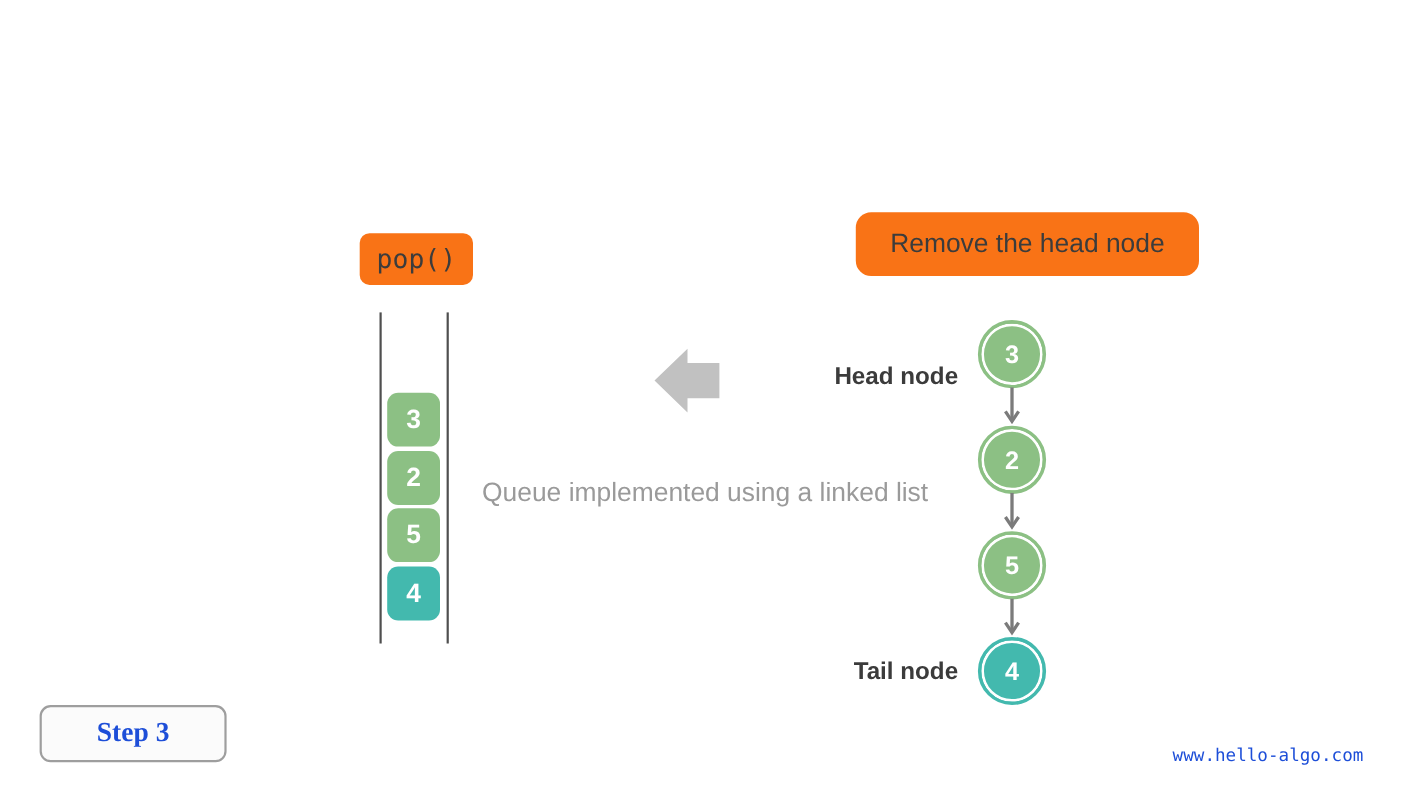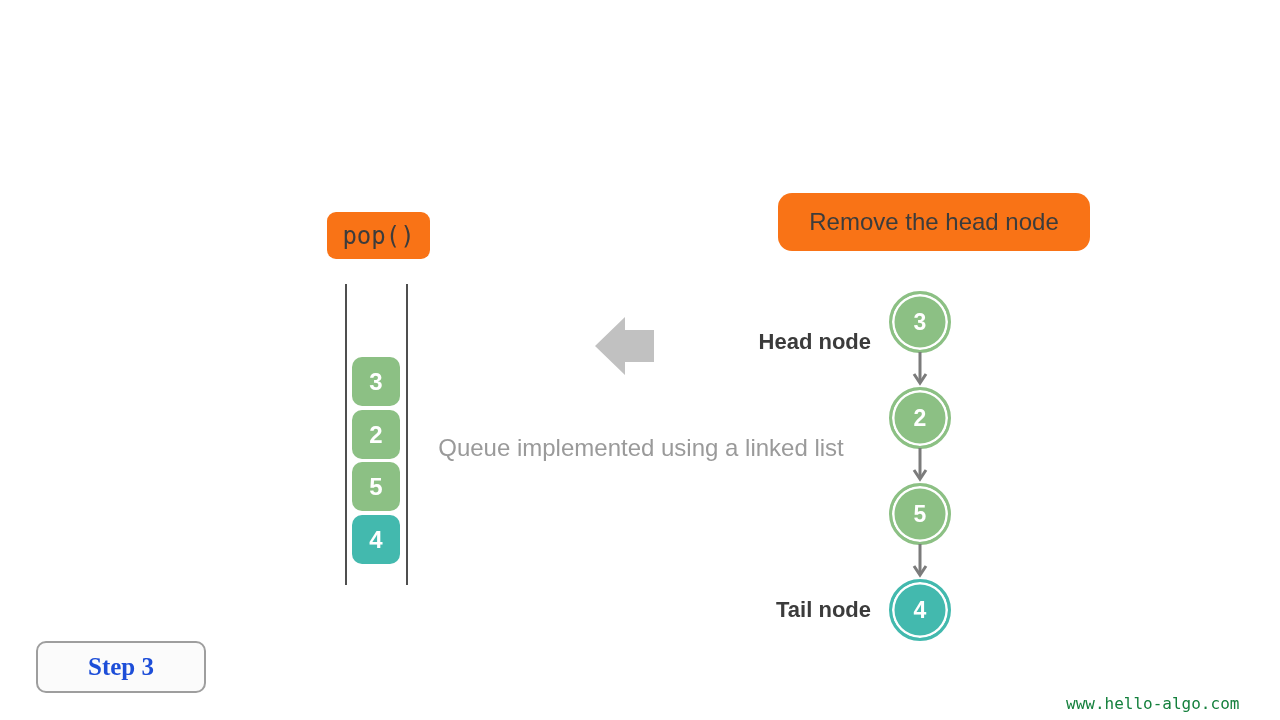--- a/index.html
+++ b/index.html
@@ -97,23 +97,23 @@
     border: 2px solid #9e9e9e;
     border-radius: 10px;
     display: flex; align-items: center; justify-content: center;
     font-family: Liberation Serif, serif;
     font-weight: bold; font-size: 25px; color: #1d4ed8;
   }
 
   
   .watermark {
     position: absolute;
-    left: 1066px; top: 694px;
+    left: 1066px; top: 677px;
     font-family: "DejaVu Sans Mono", monospace;
-    font-size: 16px; color: #15803d;
+    font-size: 16px; color: #1d4ed8;
   }
 </style>
 </head>
 <body>
 
 <div class="canvas">
 
   <div class="pill op">
     <span>pop()</span>
   </div>

